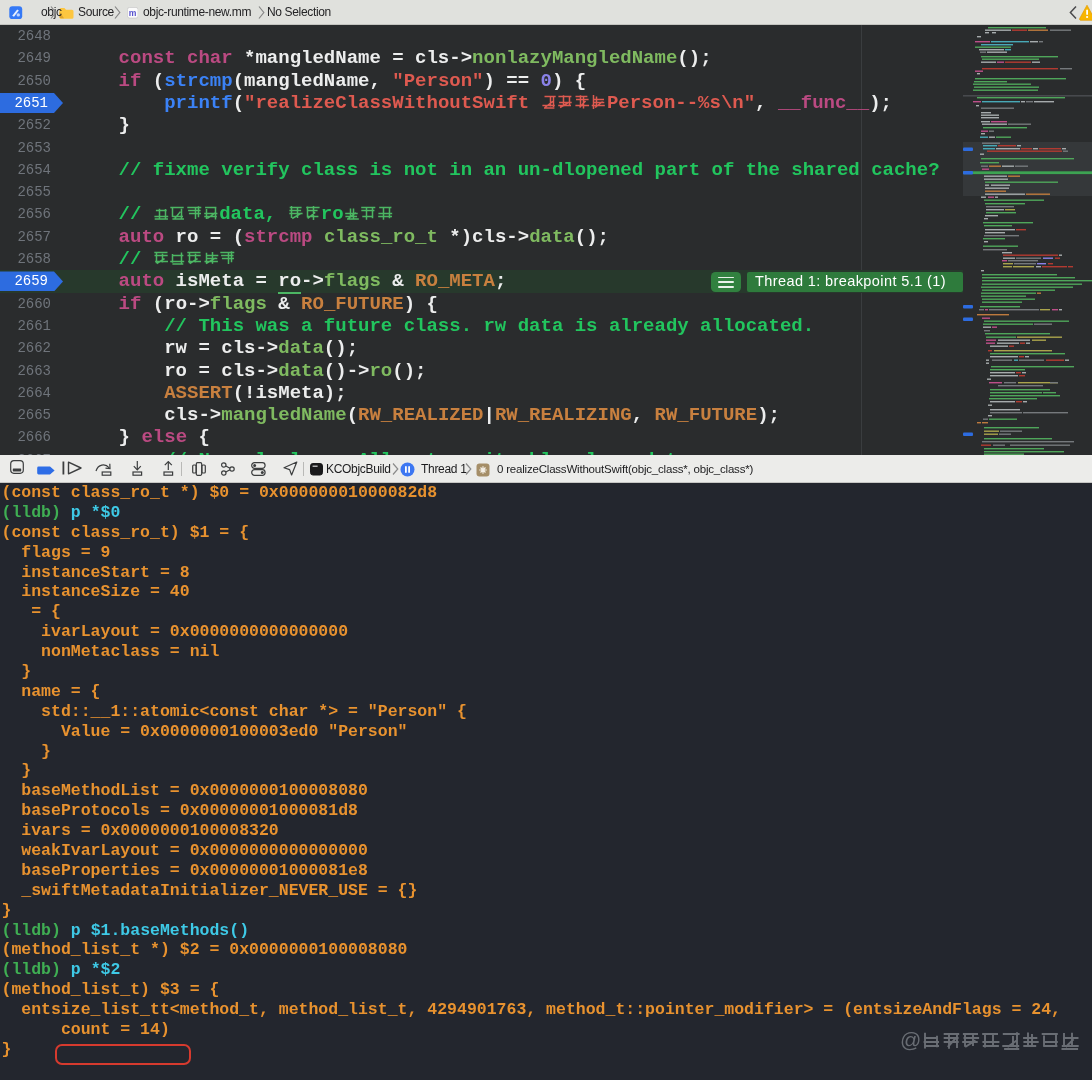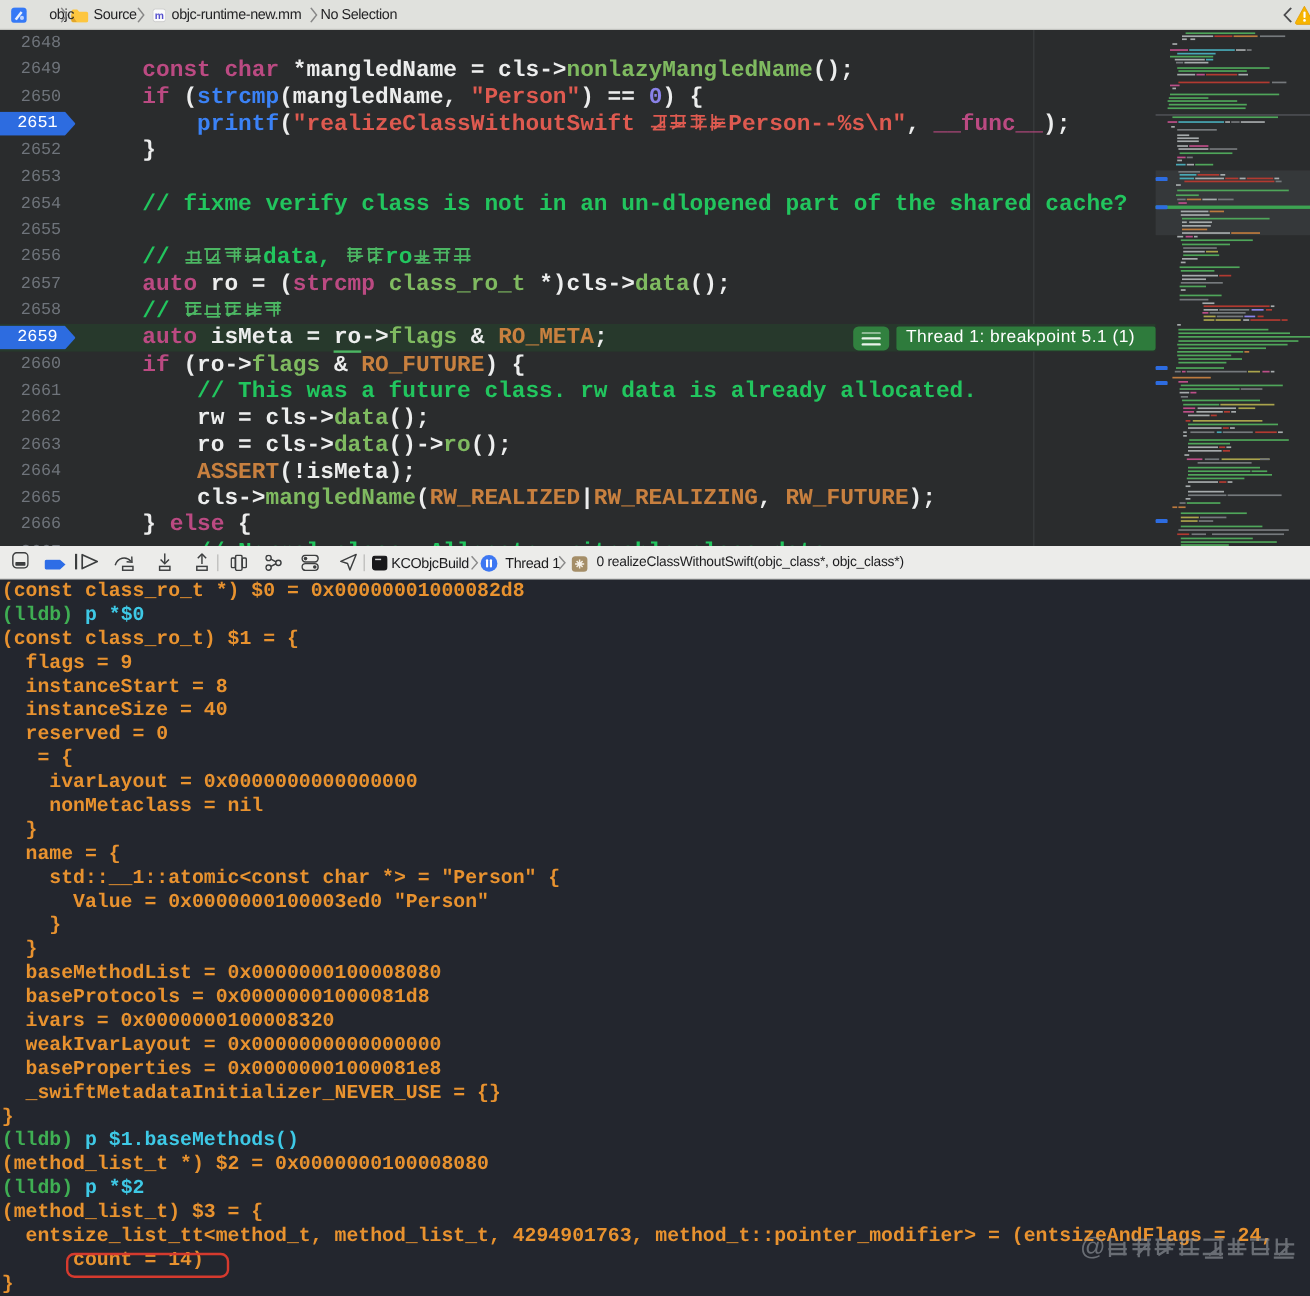--- a/index.html
+++ b/index.html
@@ -457,21 +457,20 @@
       <path d="M7 0.5 L1.4 6.5 L7 12.5" fill="none" stroke="#4a4a4c" stroke-width="1.5"></path>
     </svg>
 </div>
 <div id="console">
     <div class="ln"><span class="co">(const class_ro_t *) $0 = 0x00000001000082d8</span></div>
     <div class="ln"><span class="cg">(lldb)</span><span class="cc"> p *$0</span></div>
     <div class="ln"><span class="co">(const class_ro_t) $1 = {</span></div>
     <div class="ln"><span class="co">  flags = 9</span></div>
     <div class="ln"><span class="co">  instanceStart = 8</span></div>
     <div class="ln"><span class="co">  instanceSize = 40</span></div>
-    <div class="ln"><span class="co">  reserved = 0</span></div>
     <div class="ln"><span class="co">   = {</span></div>
     <div class="ln"><span class="co">    ivarLayout = 0x0000000000000000</span></div>
     <div class="ln"><span class="co">    nonMetaclass = nil</span></div>
     <div class="ln"><span class="co">  }</span></div>
     <div class="ln"><span class="co">  name = {</span></div>
     <div class="ln"><span class="co">    std::__1::atomic&lt;const char *&gt; = "Person" {</span></div>
     <div class="ln"><span class="co">      Value = 0x0000000100003ed0 "Person"</span></div>
     <div class="ln"><span class="co">    }</span></div>
     <div class="ln"><span class="co">  }</span></div>
     <div class="ln"><span class="co">  baseMethodList = 0x0000000100008080</span></div>

